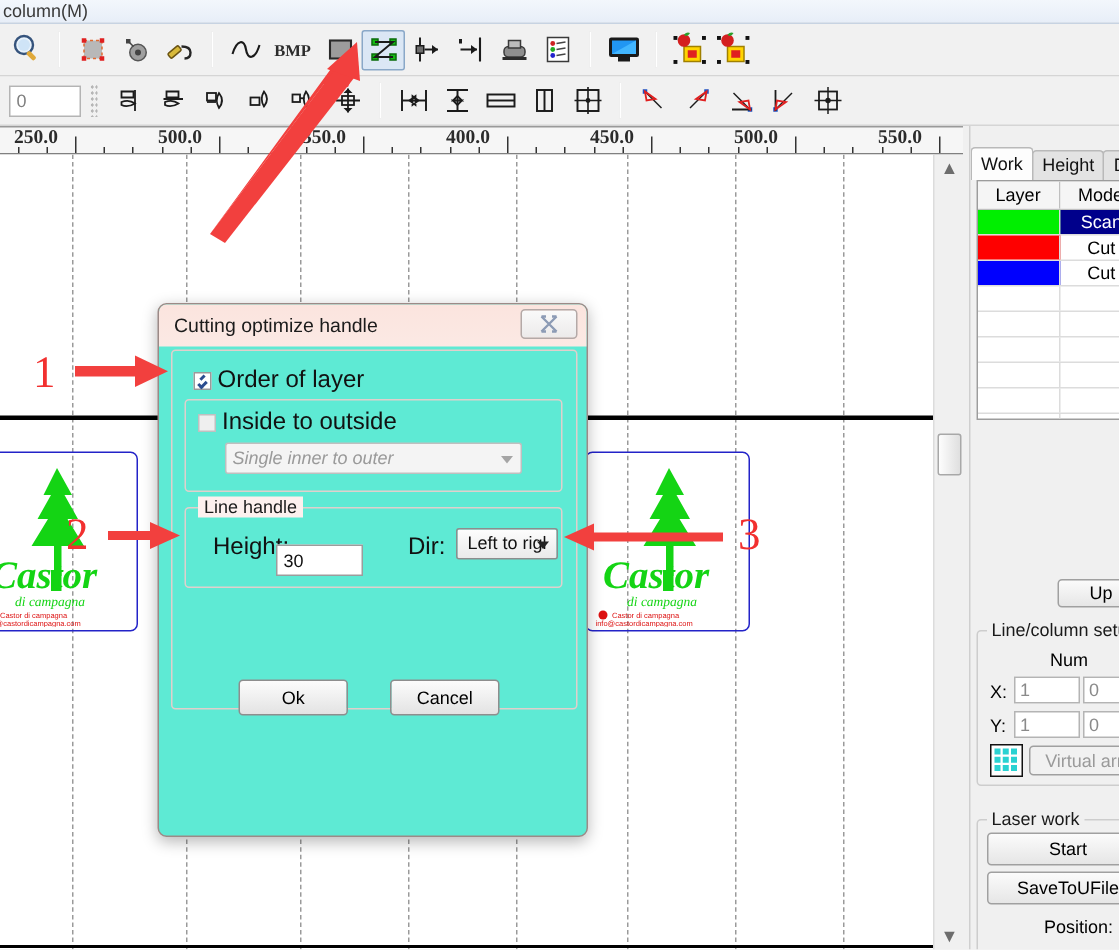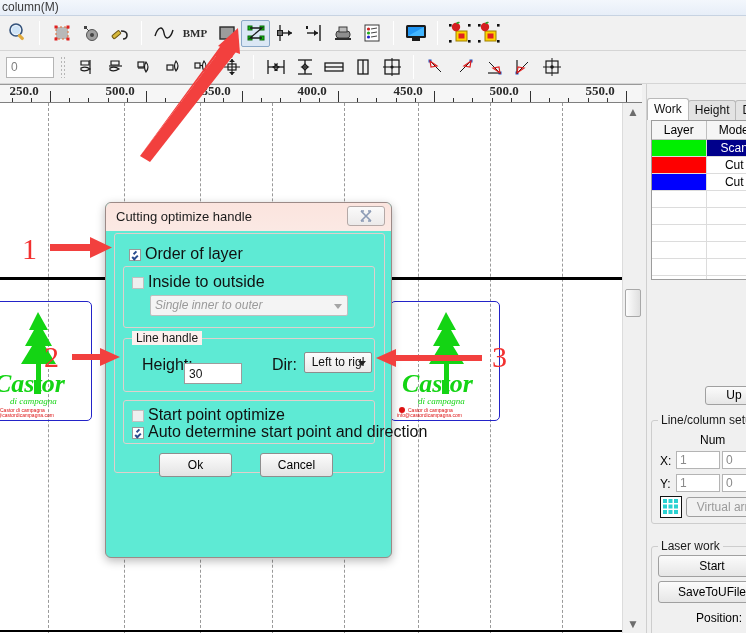--- a/index.html
+++ b/index.html
@@ -731,28 +731,20 @@
         <span class="dlab">Line handle</span>
         <span class="dchk" style="left:18px; top:17px;">Height:</span>
         <div class="dinput" style="left:60px; top:24px; width:58px;">30</div>
         <span class="dchk" style="left:148px; top:17px;">Dir:</span>
         <div class="dsel enabled" style="left:180px; top:13px; width:68px;">
           <span>Left to rigl</span>
           <span class="caret"></span>
         </div>
       </div>
 
-      <div class="dgroup" style="left:8px; top:166px; width:252px; height:44px;">
-        <div class="dchk" style="left:8px; top:5px;">
-          <span class="cbx dim"></span><span>Start point optimize</span>
-        </div>
-        <div class="dchk" style="left:8px; top:22px;">
-          <span class="cbx on"></span><span>Auto determine start point and direction</span>
-        </div>
-      </div>
 
       <div class="dbtn" style="left:44px; top:219px; width:73px;">Ok</div>
       <div class="dbtn" style="left:145px; top:219px; width:73px;">Cancel</div>
     </div>
   </div>
 
   <svg class="arrowlayer" width="746" height="633">
 
     <g>
       <path d="M140 156 L222 44 L238 44 L232 58 L216 56 Z" fill="#f2403e"></path>

